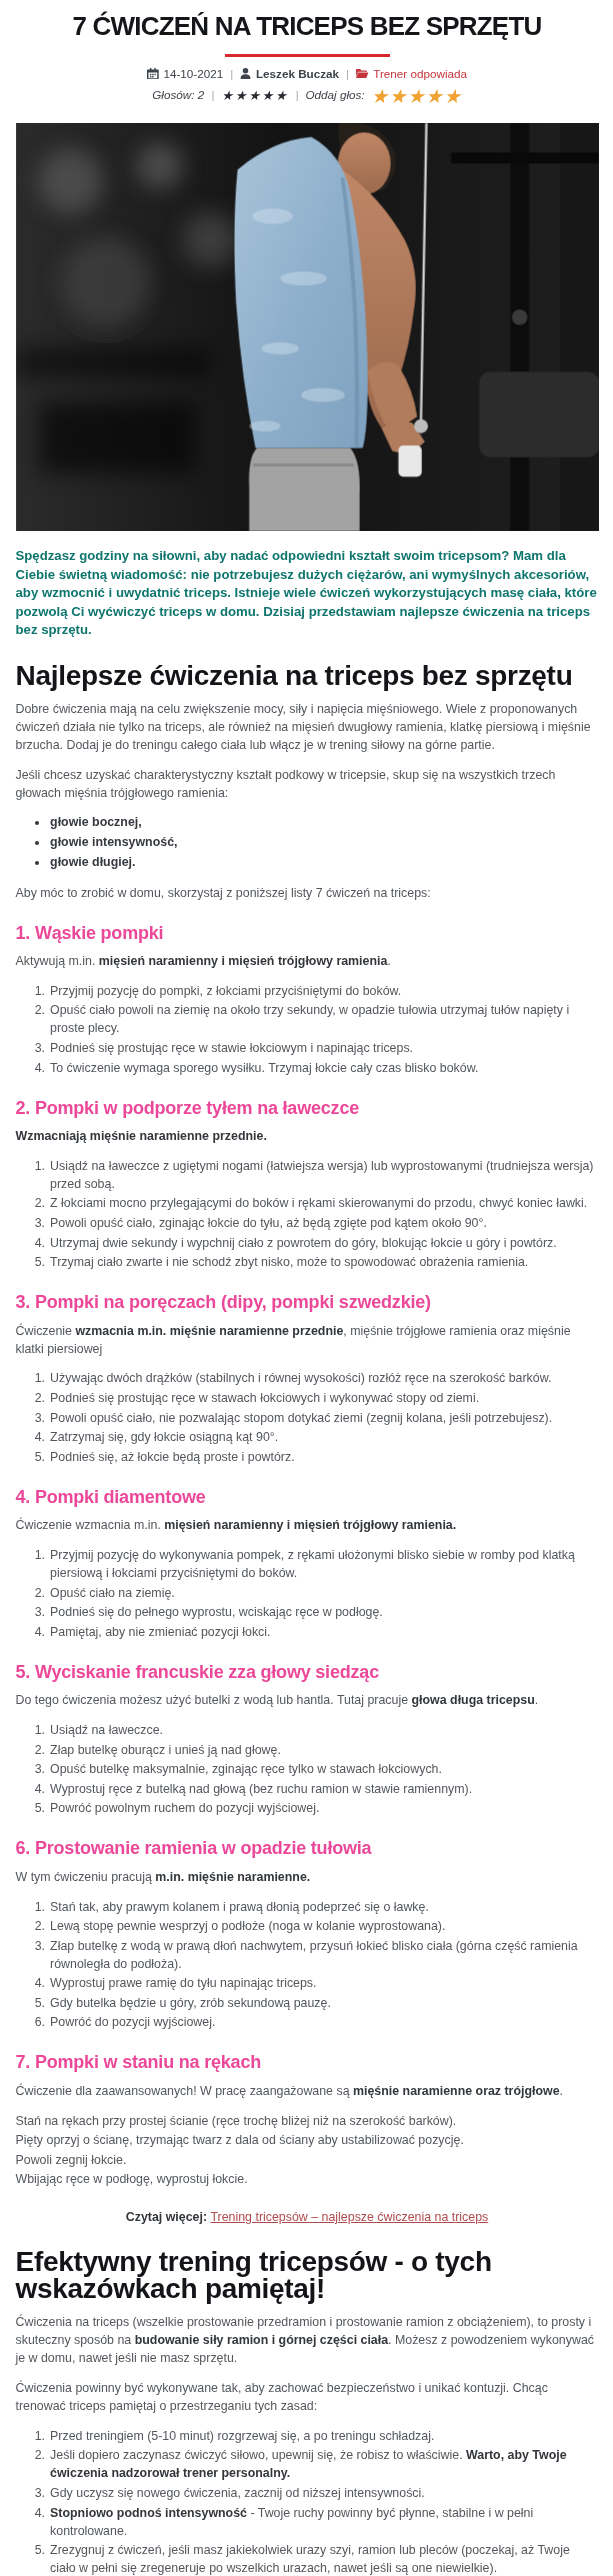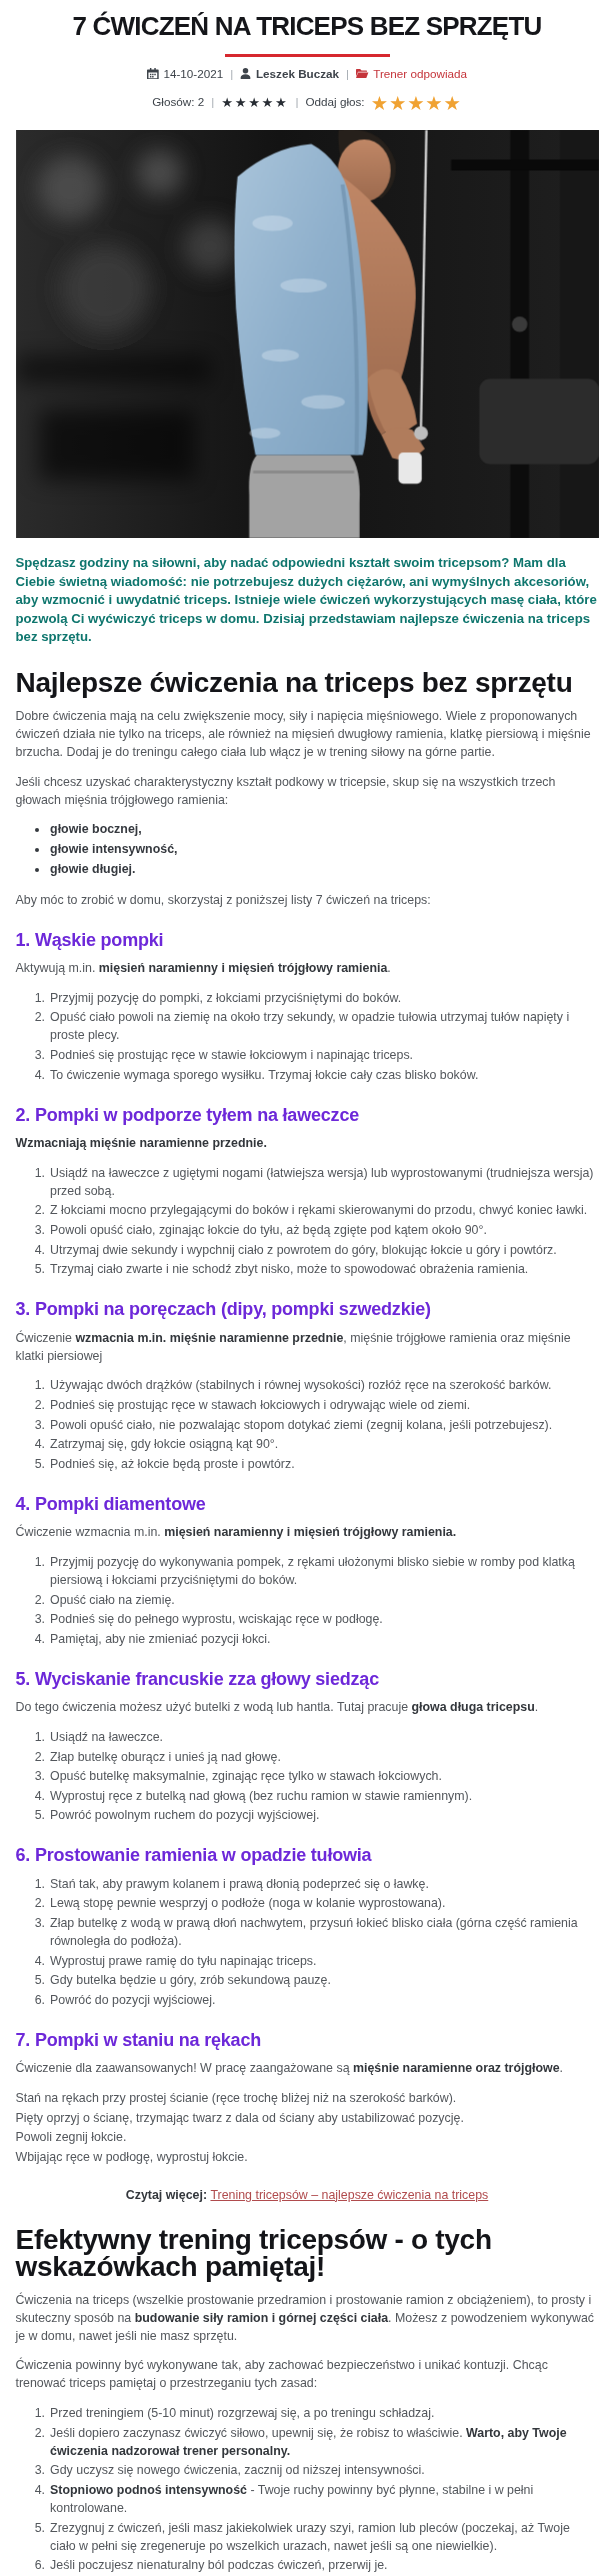--- a/index.html
+++ b/index.html
@@ -7,34 +7,34 @@
   .page{padding:0 15.5px 23px;}
 
   
   h1.title{font-size:26px;line-height:36px;font-weight:800;letter-spacing:-0.8px;text-align:center;color:#15161a;margin:7.8px 0 0;}
   .title-rule{width:165px;height:3.1px;background:#d6282f;margin:10px auto 10px;}
   .meta{display:flex;justify-content:center;font-size:11.7px;color:#3e444b;}
   .meta .sep{color:#a7adb3;margin:0 7px;}
   .meta .mitem{display:inline-flex;align-items:center;gap:4.7px;}
   .meta .red{color:#c5353b;text-decoration:none;}
   .meta .plain{color:#3e444b;text-decoration:none;font-weight:bold;}
-  .meta2{margin-top:15px;}
+  .meta2{margin-top:8px;font-style:italic;}
   .stars{letter-spacing:1.6px;}
   .stars.dark{color:#272c33;font-size:13.2px;}
   .stars.orange{color:#f0a232;font-size:19.4px;line-height:17px;letter-spacing:0.8px;cursor:pointer;}
   .icon{display:inline-block;flex:0 0 auto;}
 
   
   figure.hero{margin:18.6px 0 0;padding:0;}
   figure.hero svg{display:block;}
 
   
   .intro{font-weight:bold;color:#0f766e;font-size:13.2px;line-height:18.6px;margin:15.5px 0 14px;}
   main h2{font-size:28px;line-height:27px;color:#141519;font-weight:800;letter-spacing:-0.3px;margin:22px 0 11px;}
-  main h3{font-size:18px;line-height:22px;color:#6d28d9;font-weight:800;letter-spacing:-0.2px;margin:20px 0 8.5px;}
+  main h3{font-size:18px;line-height:22px;color:#ec4899;font-weight:800;letter-spacing:-0.2px;margin:20px 0 8.5px;}
   main p{font-size:12.4px;line-height:18px;margin:0 0 11.7px;}
   main p.tight{margin:0 0 1.6px;}
   main p.mt{margin-top:20px;text-align:center;}
   main ol, main ul{margin:0 0 13.2px;padding-left:33px;}
   main li{font-size:12.4px;line-height:18px;margin:0 0 1.6px;padding-left:1.6px;}
   ul.bold-list li{font-weight:bold;color:#35393f;}
   .b{font-weight:bold;color:#33373c;}
   a.link{color:#b04b4d;text-decoration:underline;cursor:pointer;}
 </style>
 </head>
@@ -167,21 +167,21 @@
         <li>Usiądź na ławeczce z ugiętymi nogami (łatwiejsza wersja) lub wyprostowanymi (trudniejsza wersja) przed sobą.</li>
         <li>Z łokciami mocno przylegającymi do boków i rękami skierowanymi do przodu, chwyć koniec ławki.</li>
         <li>Powoli opuść ciało, zginając łokcie do tyłu, aż będą zgięte pod kątem około 90°.</li>
         <li>Utrzymaj dwie sekundy i wypchnij ciało z powrotem do góry, blokując łokcie u góry i powtórz.</li>
         <li>Trzymaj ciało zwarte i nie schodź zbyt nisko, może to spowodować obrażenia ramienia.</li>
       </ol>
       <h3>3. Pompki na poręczach (dipy, pompki szwedzkie)</h3>
       <p><span>Ćwiczenie </span><span class="b">wzmacnia m.in. mięśnie naramienne przednie</span><span>, mięśnie trójgłowe ramienia oraz mięśnie klatki piersiowej</span></p>
       <ol>
         <li>Używając dwóch drążków (stabilnych i równej wysokości) rozłóż ręce na szerokość barków.</li>
-        <li>Podnieś się prostując ręce w stawach łokciowych i odrywając wiele od ziemi.</li>
+        <li>Podnieś się prostując ręce w stawach łokciowych i wykonywać stopy od ziemi.</li>
         <li>Powoli opuść ciało, nie pozwalając stopom dotykać ziemi (zegnij kolana, jeśli potrzebujesz).</li>
         <li>Zatrzymaj się, gdy łokcie osiągną kąt 90°.</li>
         <li>Podnieś się, aż łokcie będą proste i powtórz.</li>
       </ol>
       <h3>4. Pompki diamentowe</h3>
       <p><span>Ćwiczenie wzmacnia m.in. </span><span class="b">mięsień naramienny i mięsień trójgłowy ramienia.</span></p>
       <ol>
         <li>Przyjmij pozycję do wykonywania pompek, z rękami ułożonymi blisko siebie w romby pod klatką piersiową i łokciami przyciśniętymi do boków.</li>
         <li>Opuść ciało na ziemię.</li>
         <li>Podnieś się do pełnego wyprostu, wciskając ręce w podłogę.</li>
@@ -190,20 +190,21 @@
       <h3>5. Wyciskanie francuskie zza głowy siedząc</h3>
       <p><span>Do tego ćwiczenia możesz użyć butelki z wodą lub hantla. Tutaj pracuje </span><span class="b">głowa długa tricepsu</span><span>.</span></p>
       <ol>
         <li>Usiądź na ławeczce.</li>
         <li>Złap butelkę oburącz i unieś ją nad głowę.</li>
         <li>Opuść butelkę maksymalnie, zginając ręce tylko w stawach łokciowych.</li>
         <li>Wyprostuj ręce z butelką nad głową (bez ruchu ramion w stawie ramiennym).</li>
         <li>Powróć powolnym ruchem do pozycji wyjściowej.</li>
       </ol>
       <h3>6. Prostowanie ramienia w opadzie tułowia</h3>
+      <p><span>W tym ćwiczeniu pracują </span><span class="b">m.in. mięśnie naramienne.</span></p>
       <ol>
         <li>Stań tak, aby prawym kolanem i prawą dłonią podeprzeć się o ławkę.</li>
         <li>Lewą stopę pewnie wesprzyj o podłoże (noga w kolanie wyprostowana).</li>
         <li>Złap butelkę z wodą w prawą dłoń nachwytem, przysuń łokieć blisko ciała (górna część ramienia równoległa do podłoża).</li>
         <li>Wyprostuj prawe ramię do tyłu napinając triceps.</li>
         <li>Gdy butelka będzie u góry, zrób sekundową pauzę.</li>
         <li>Powróć do pozycji wyjściowej.</li>
       </ol>
       <h3>7. Pompki w staniu na rękach</h3>
       <p><span>Ćwiczenie dla zaawansowanych! W pracę zaangażowane są </span><span class="b">mięśnie naramienne oraz trójgłowe</span><span>.</span></p>

